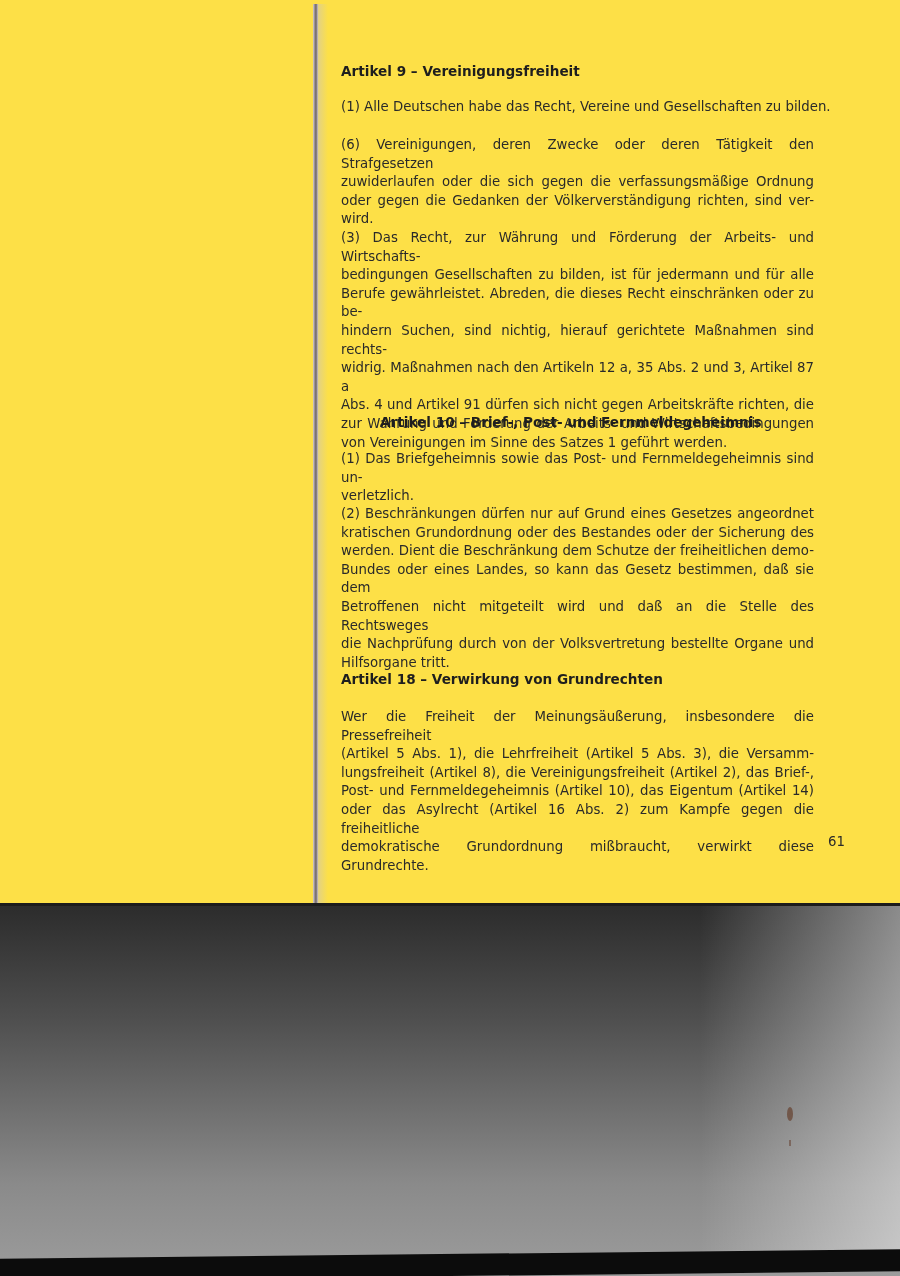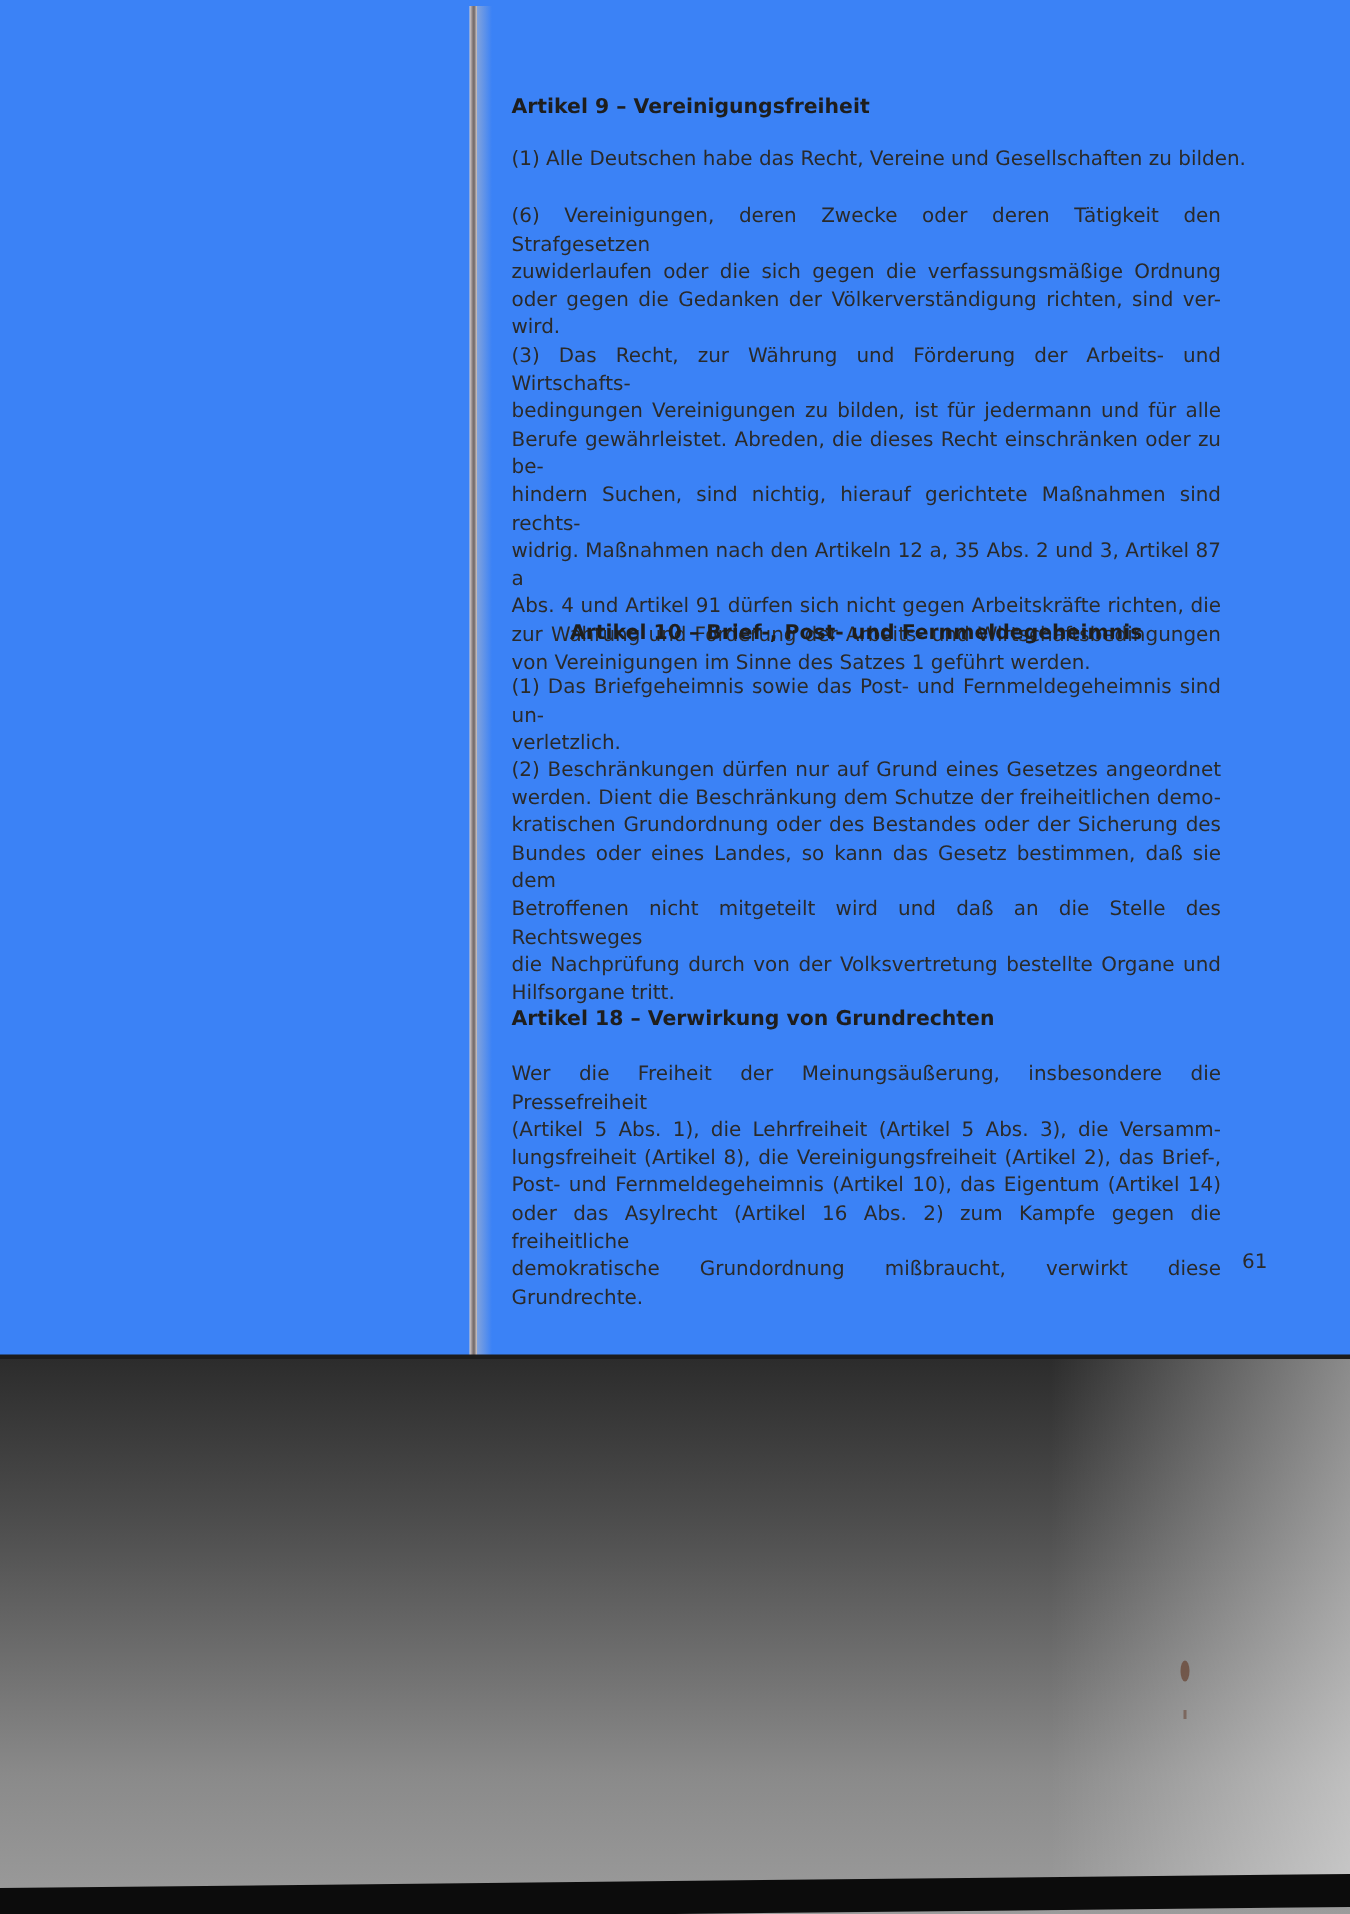--- a/index.html
+++ b/index.html
@@ -2,21 +2,21 @@
 <html><head>
   <meta charset="utf-8">
   <style>
     html, body { margin: 0; padding: 0; }
     body {
       width: 900px; height: 1276px; overflow: hidden; position: relative;
       background: #ffffff;
       font-family: "DejaVu Sans", sans-serif;
       color: #2a2a2a;
     }
-    .page { position: absolute; left: 0; top: 0; width: 900px; height: 906px; background: #3b82f6; }
+    .page { position: absolute; left: 0; top: 0; width: 900px; height: 906px; background: #fde047; }
     .spine {
       position: absolute; left: 313px; top: 4px; width: 5px; height: 902px;
       background: linear-gradient(to right, #d8d0d0, #8a8080 40%, #6e6666 60%, #d0c8c8);
     }
     .spine-shadow {
       position: absolute; left: 318px; top: 4px; width: 10px; height: 902px;
       background: linear-gradient(to right, rgba(200,195,195,0.5), rgba(255,255,255,0));
     }
     .col { position: absolute; font-size: 13.3px; line-height: 18.6px; }
     .col-left { left: 0; top: 60px; width: 298px; overflow: hidden; }
@@ -88,40 +88,40 @@
 
     <div class="right-block" style="top:136px;">
       <span class="jline">(6) Vereinigungen, deren Zwecke oder deren Tätigkeit den Strafgesetzen</span>
       <span class="jline">zuwiderlaufen oder die sich gegen die verfassungsmäßige Ordnung</span>
       <span class="jline">oder gegen die Gedanken der Völkerverständigung richten, sind ver-</span>
       <span class="lastline">wird.</span>
     </div>
 
     <div class="right-block" style="top:229px;">
       <span class="jline">(3) Das Recht, zur Währung und Förderung der Arbeits- und Wirtschafts-</span>
-      <span class="jline">bedingungen Vereinigungen zu bilden, ist für jedermann und für alle</span>
+      <span class="jline">bedingungen Gesellschaften zu bilden, ist für jedermann und für alle</span>
       <span class="jline">Berufe gewährleistet. Abreden, die dieses Recht einschränken oder zu be-</span>
       <span class="jline">hindern Suchen, sind nichtig, hierauf gerichtete Maßnahmen sind rechts-</span>
       <span class="jline">widrig. Maßnahmen nach den Artikeln 12 a, 35 Abs. 2 und 3, Artikel 87 a</span>
       <span class="jline">Abs. 4 und Artikel 91 dürfen sich nicht gegen Arbeitskräfte richten, die</span>
       <span class="jline">zur Wahrung und Förderung der Arbeits- und Wirtschaftsbedingungen</span>
       <span class="lastline">von Vereinigungen im Sinne des Satzes 1 geführt werden.</span>
     </div>
 
     <div class="right-block heading" style="top:413px;margin-left:39px;">Artikel 10 – Brief-, Post- und Fernmeldegeheimnis</div>
 
     <div class="right-block" style="top:450px;">
       <span class="jline">(1) Das Briefgeheimnis sowie das Post- und Fernmeldegeheimnis sind un-</span>
       <span class="lastline">verletzlich.</span>
     </div>
 
     <div class="right-block" style="top:505px;">
       <span class="jline">(2) Beschränkungen dürfen nur auf Grund eines Gesetzes angeordnet</span>
+      <span class="jline">kratischen Grundordnung oder des Bestandes oder der Sicherung des</span>
       <span class="jline">werden. Dient die Beschränkung dem Schutze der freiheitlichen demo-</span>
-      <span class="jline">kratischen Grundordnung oder des Bestandes oder der Sicherung des</span>
       <span class="jline">Bundes oder eines Landes, so kann das Gesetz bestimmen, daß sie dem</span>
       <span class="jline">Betroffenen nicht mitgeteilt wird und daß an die Stelle des Rechtsweges</span>
       <span class="jline">die Nachprüfung durch von der Volksvertretung bestellte Organe und</span>
       <span class="lastline">Hilfsorgane tritt.</span>
     </div>
 
     <div class="right-block heading" style="top:670px;">Artikel 18 – Verwirkung von Grundrechten</div>
 
     <div class="right-block" style="top:708px;">
       <span class="jline">Wer die Freiheit der Meinungsäußerung, insbesondere die Pressefreiheit</span>

